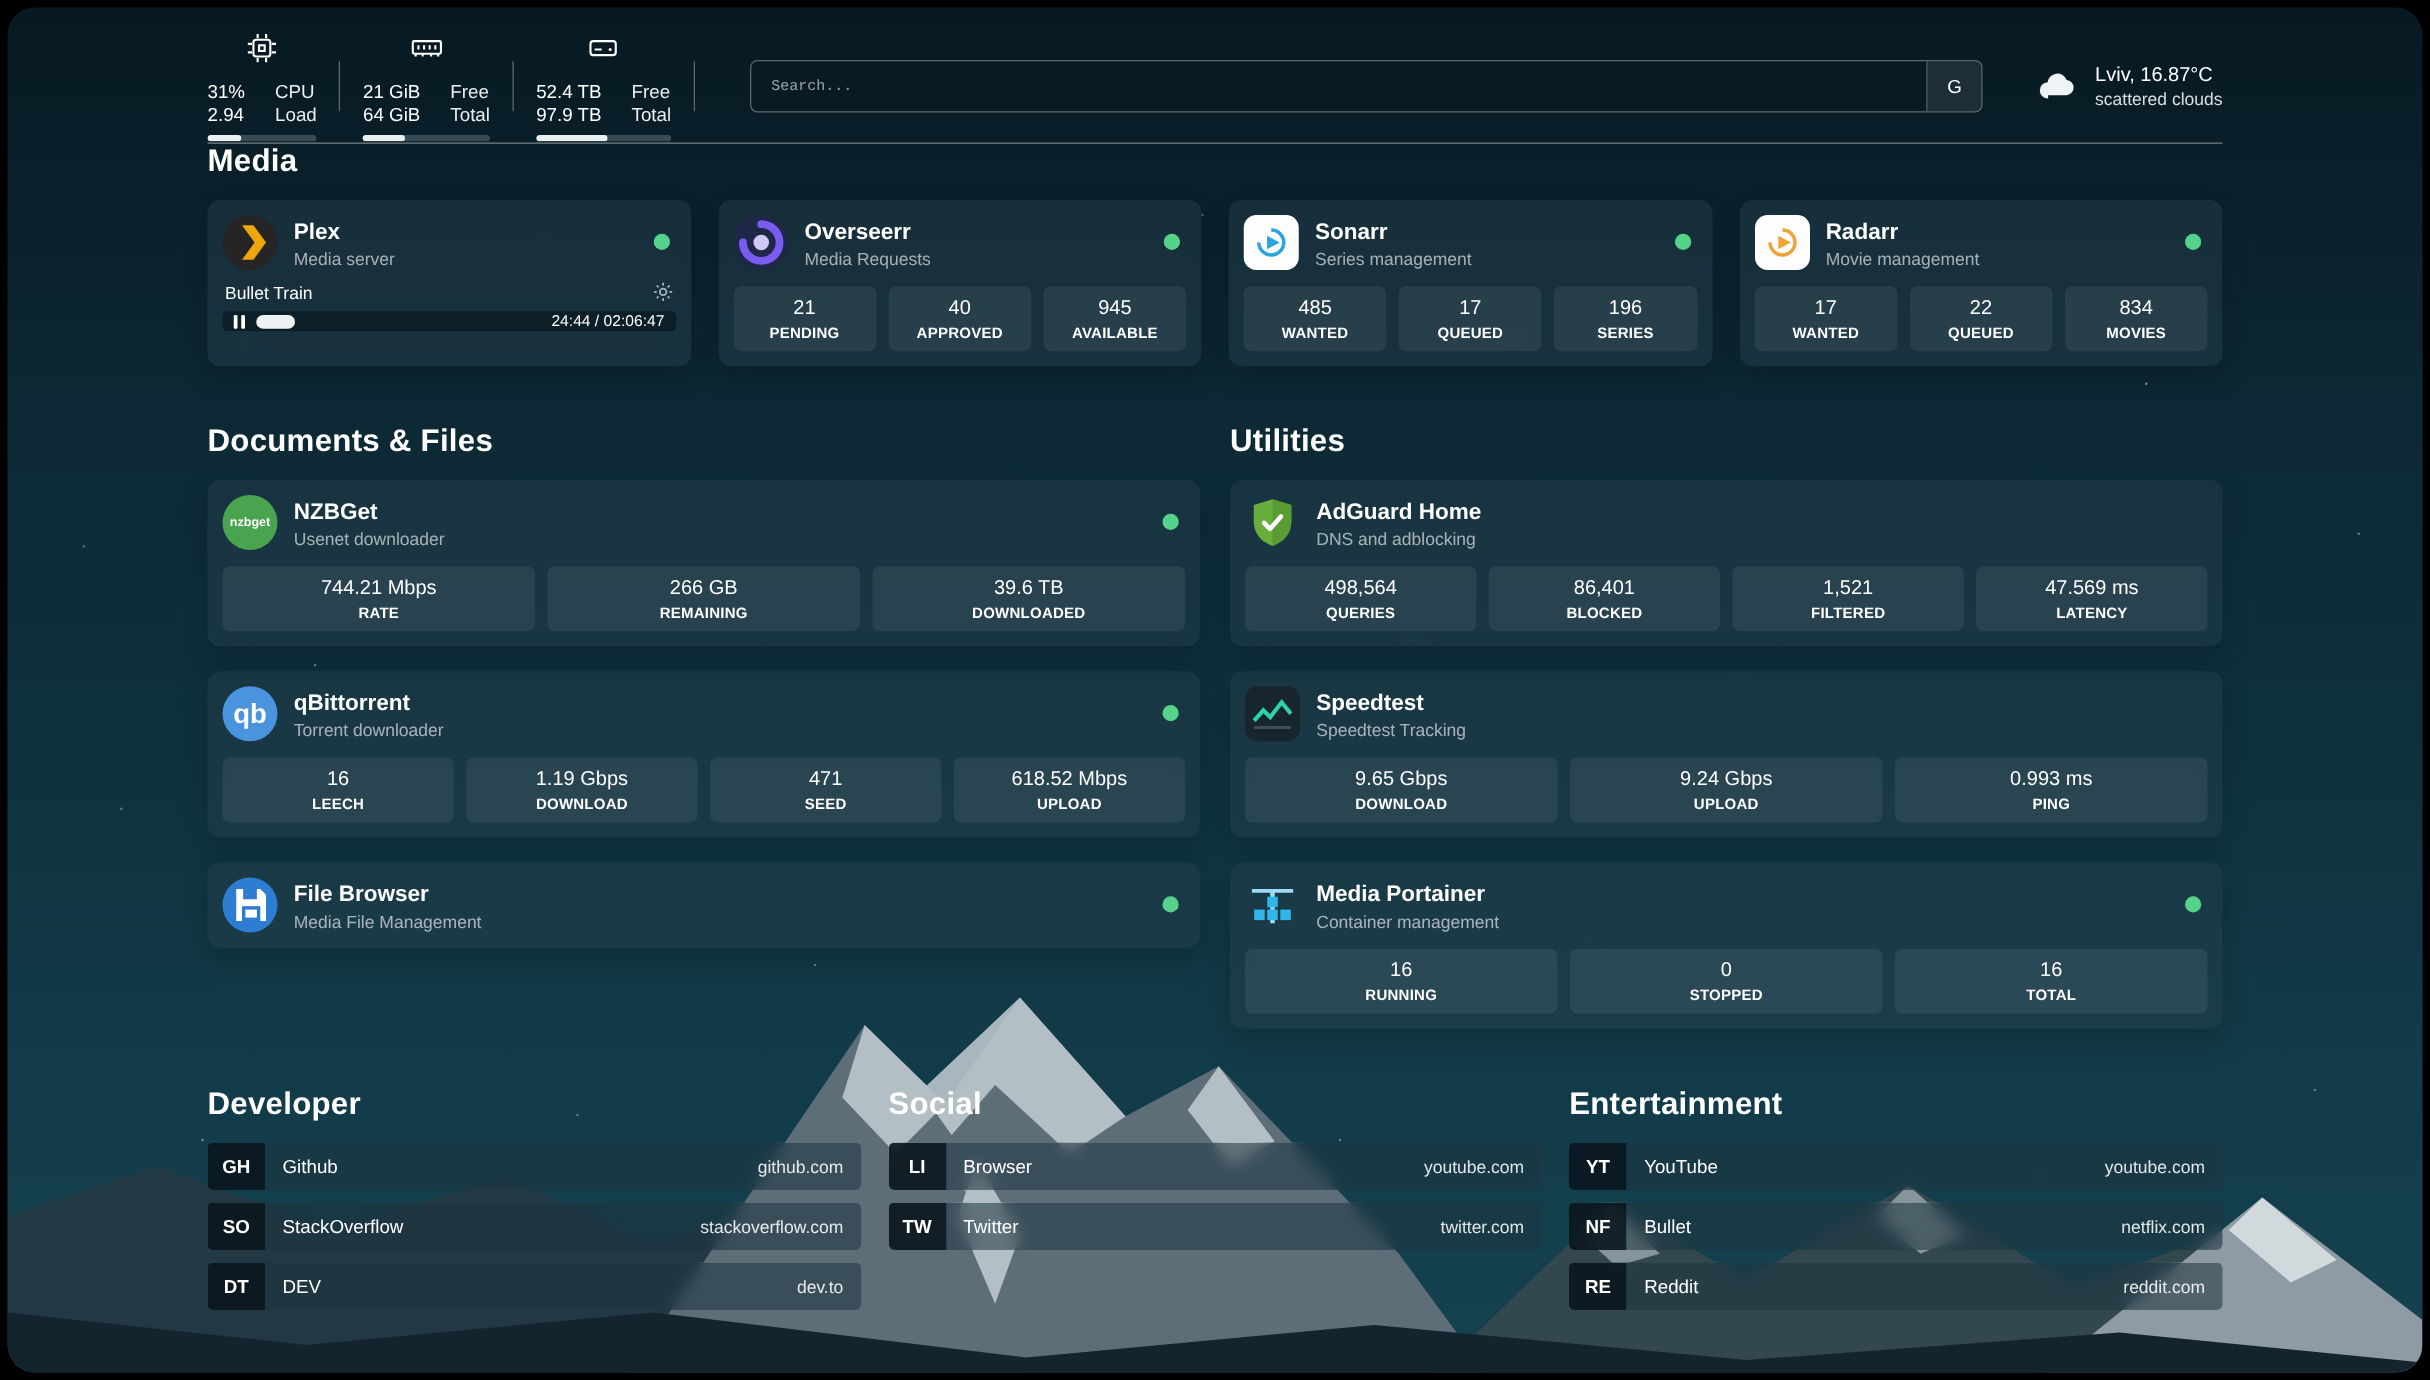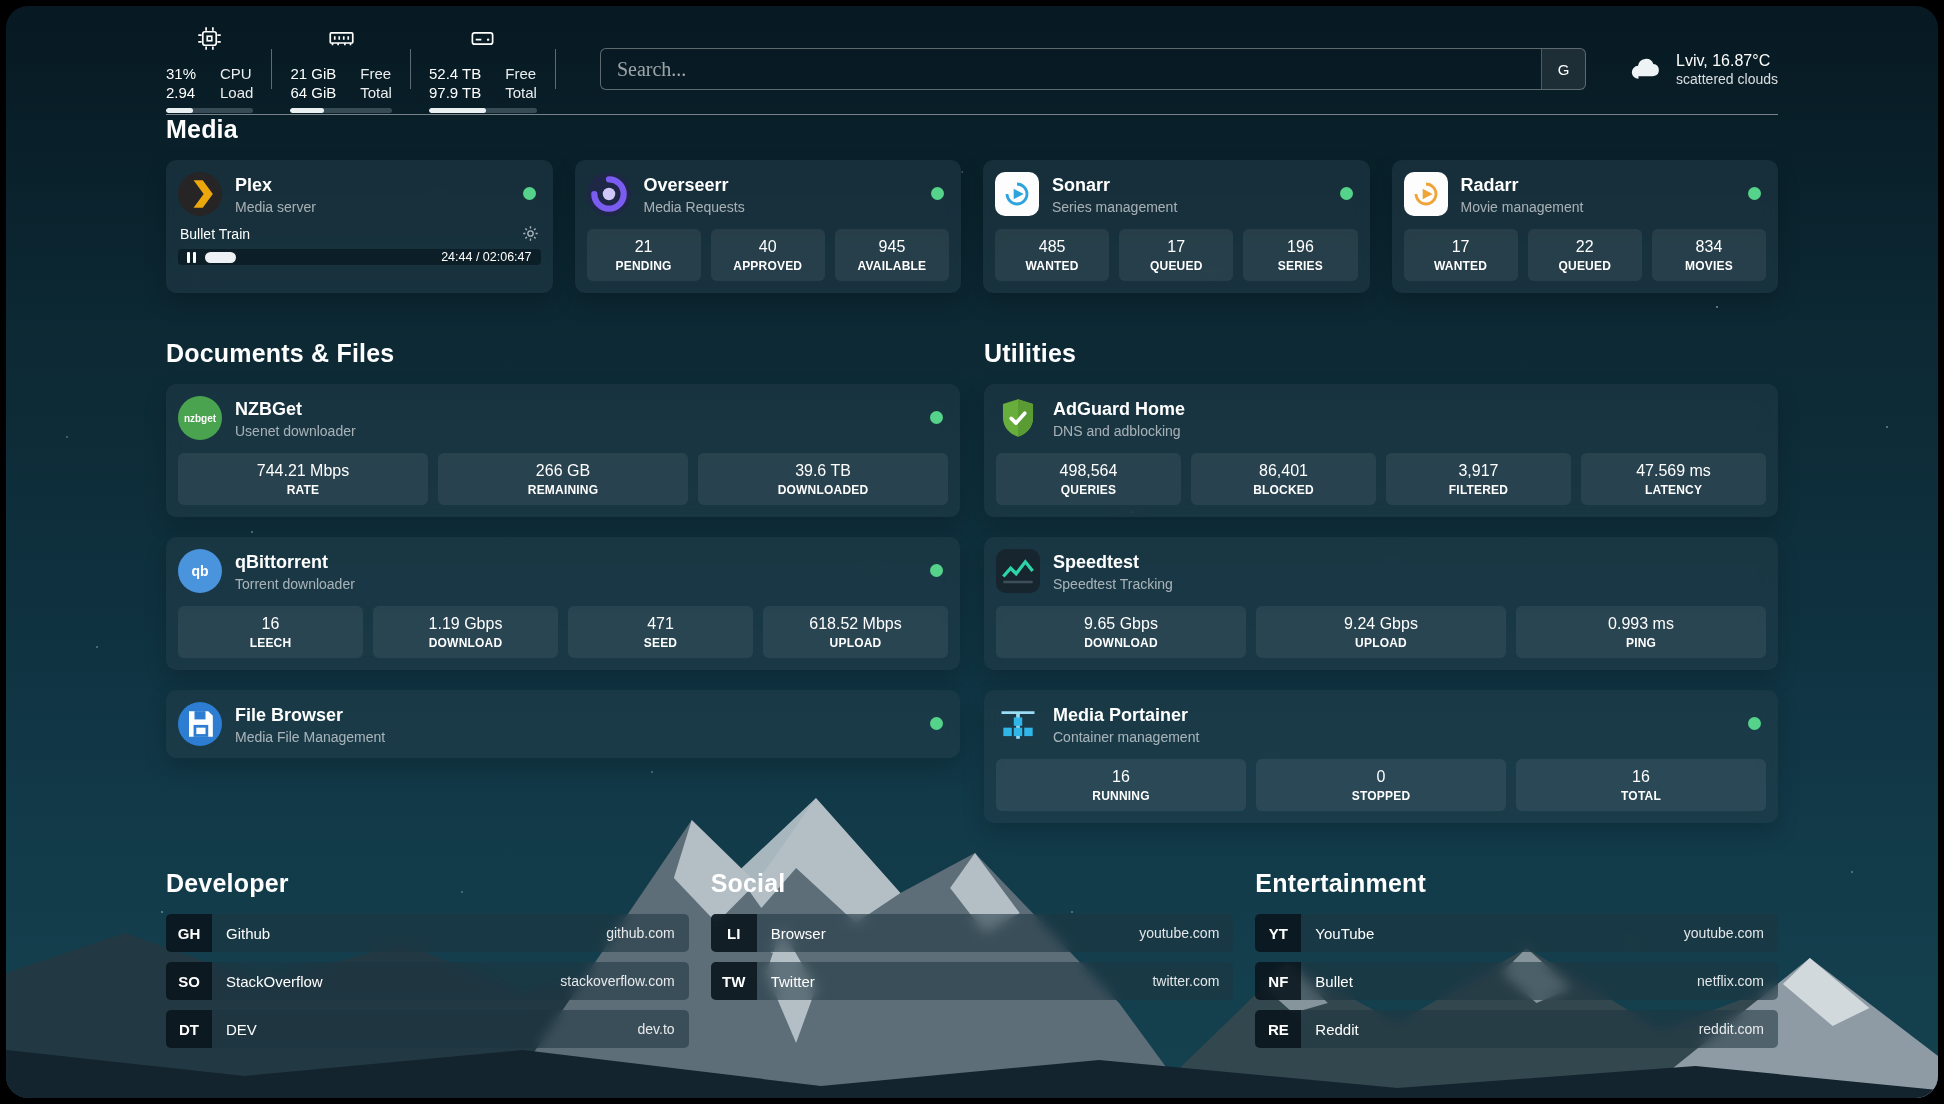--- a/index.html
+++ b/index.html
@@ -26,21 +26,21 @@
   .metric { display:flex; align-items:center; gap:12px;flex-direction:column; }
   .m-icon svg { width:27px; height:27px; display:block; }
   .m-row { display:flex; gap:24px; }
   .m-col { display:flex; flex-direction:column; font-size:15px; line-height:19px; white-space:nowrap; }
   .m-col.labs { color:rgba(255,255,255,.92); }
   .m-bar { margin-top:6px; height:5px; border-radius:3px; background:rgba(140,160,170,.35); overflow:hidden; }
   .m-fill { height:100%; background:#eaf0f2; border-radius:3px; }
   .vsep { width:1px; height:40px; background:rgba(255,255,255,.35); margin:0 18px; flex:none; }
   .searchwrap { flex:1; display:flex; align-items:stretch; height:42px; margin:0 42px 0 26px;
     border:1px solid rgba(255,255,255,.35); border-radius:6px; background:rgba(8,24,32,.35); overflow:hidden; }
-  .searchwrap input { flex:1; background:transparent; border:0; outline:0; color:#fff; font-size:20px; padding:0 16px; font-family:Liberation Serif, serif; }
+  .searchwrap input { flex:1; background:transparent; border:0; outline:0; color:#fff; font-size:12px; padding:0 16px; font-family:Liberation Mono, monospace; }
   .searchwrap input::placeholder { color:rgba(255,255,255,.6); }
   .engine { width:44px; border:0; border-left:1px solid rgba(255,255,255,.22); background:rgba(255,255,255,.09);
     color:#fff; font-size:15px; cursor:pointer; font-family:inherit; }
   .weather { display:flex; align-items:center; gap:12px; cursor:pointer; }
   .weather svg { width:36px; height:36px; display:block; }
   .w-loc { font-size:16px; line-height:20px; }
   .w-cond { font-size:14px; color:rgba(255,255,255,.85); }
   .divider { height:1px; background:rgba(255,255,255,.45); margin-top:16px; }
 
   
@@ -49,21 +49,21 @@
   .grid4 { display:grid; grid-template-columns:repeat(4,1fr); gap:22px; }
   .card { background:rgba(38,63,75,.48); border-radius:10px; padding:12px; backdrop-filter:blur(8px);
     box-shadow:0 10px 22px rgba(0,0,0,.18); cursor:pointer; }
   .card-head { display:flex; align-items:center; gap:13px; position:relative; min-height:44px; }
   .app-icon { width:44px; height:44px; border-radius:10px; flex:none; display:flex; align-items:center; justify-content:center; overflow:hidden; }
   .app-icon svg { width:44px; height:44px; display:block; }
   .app-icon.boxed svg { width:32px; height:32px; }
   .icon-circle { border-radius:50%; }
   .icon-sonarr, .icon-radarr { background:#fdfdfd; }
   .icon-nzbget { background:#4aa44f; color:#fff; font-size:10px; font-weight:700; }
-  .icon-qbit { background:#4a93dd; color:#fff; font-size:14px; font-weight:700; }
+  .icon-qbit { background:#4a93dd; color:#fff; font-size:22px; font-weight:700; }
   .icon-speedtest { background:#17252e; }
   .app-name { font-size:18px; font-weight:600; line-height:22px; white-space:nowrap; }
   .app-sub { font-size:14px; color:rgba(255,255,255,.62); margin-top:3px; white-space:nowrap; }
   .dot { position:absolute; right:5px; top:15px; width:13px; height:13px; border-radius:50%; background:#55d38a; }
   .stats { display:flex; gap:10px; margin-top:13px; }
   .stat { flex:1; background:rgba(255,255,255,.07); border-radius:6px; padding:9px 4px 8px; text-align:center; min-width:0; }
   .stat-val { font-size:16px; white-space:nowrap; }
   .stat-lab { font-size:12px; font-weight:700; margin-top:3px; letter-spacing:.2px; white-space:nowrap; }
 
   
@@ -441,21 +441,21 @@
           <div class="stats">
             <div class="stat">
               <div class="stat-val">498,564</div>
               <div class="stat-lab">QUERIES</div>
             </div>
             <div class="stat">
               <div class="stat-val">86,401</div>
               <div class="stat-lab">BLOCKED</div>
             </div>
             <div class="stat">
-              <div class="stat-val">3,917</div>
+              <div class="stat-val">1,521</div>
               <div class="stat-lab">FILTERED</div>
             </div>
             <div class="stat">
               <div class="stat-val">47.569 ms</div>
               <div class="stat-lab">LATENCY</div>
             </div>
           </div>
         </div>
 
         <div class="card">

